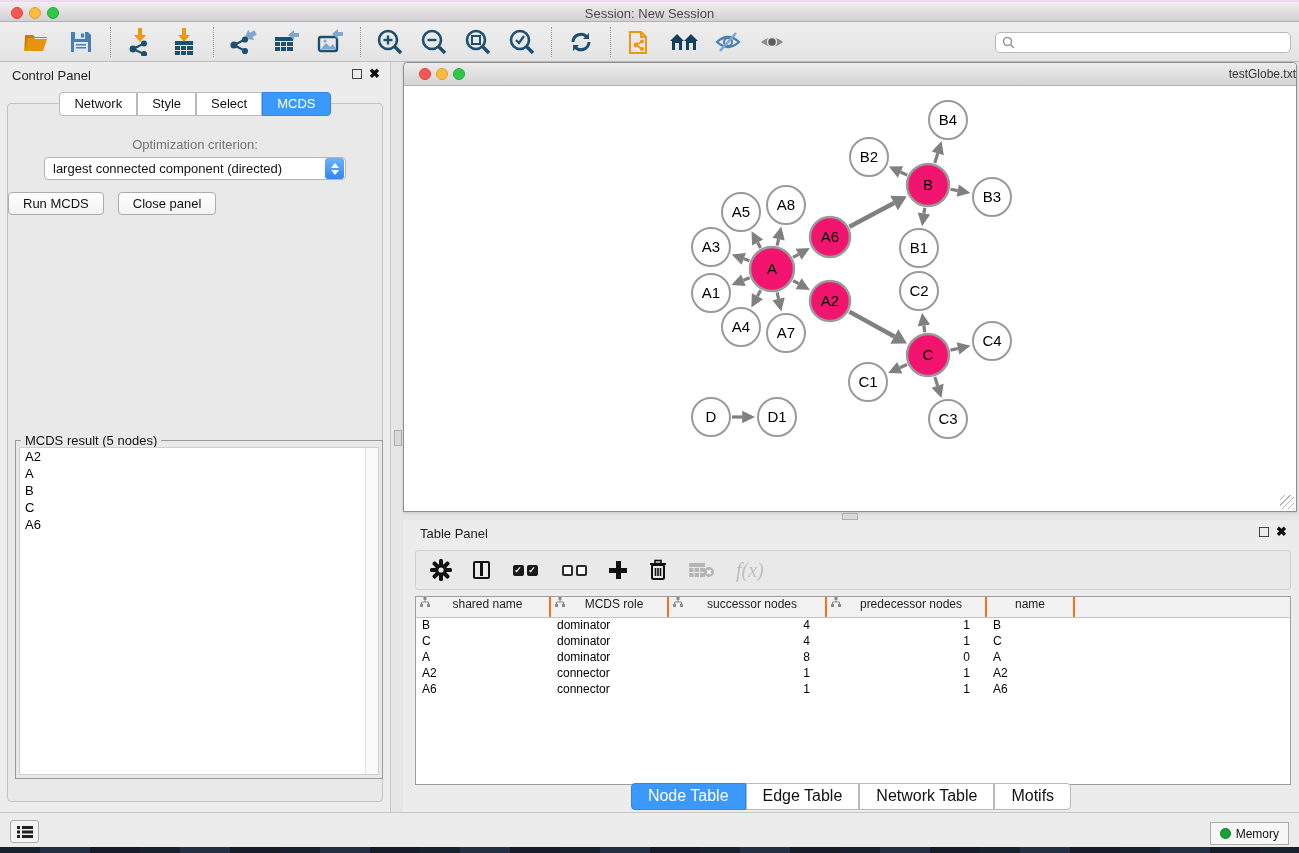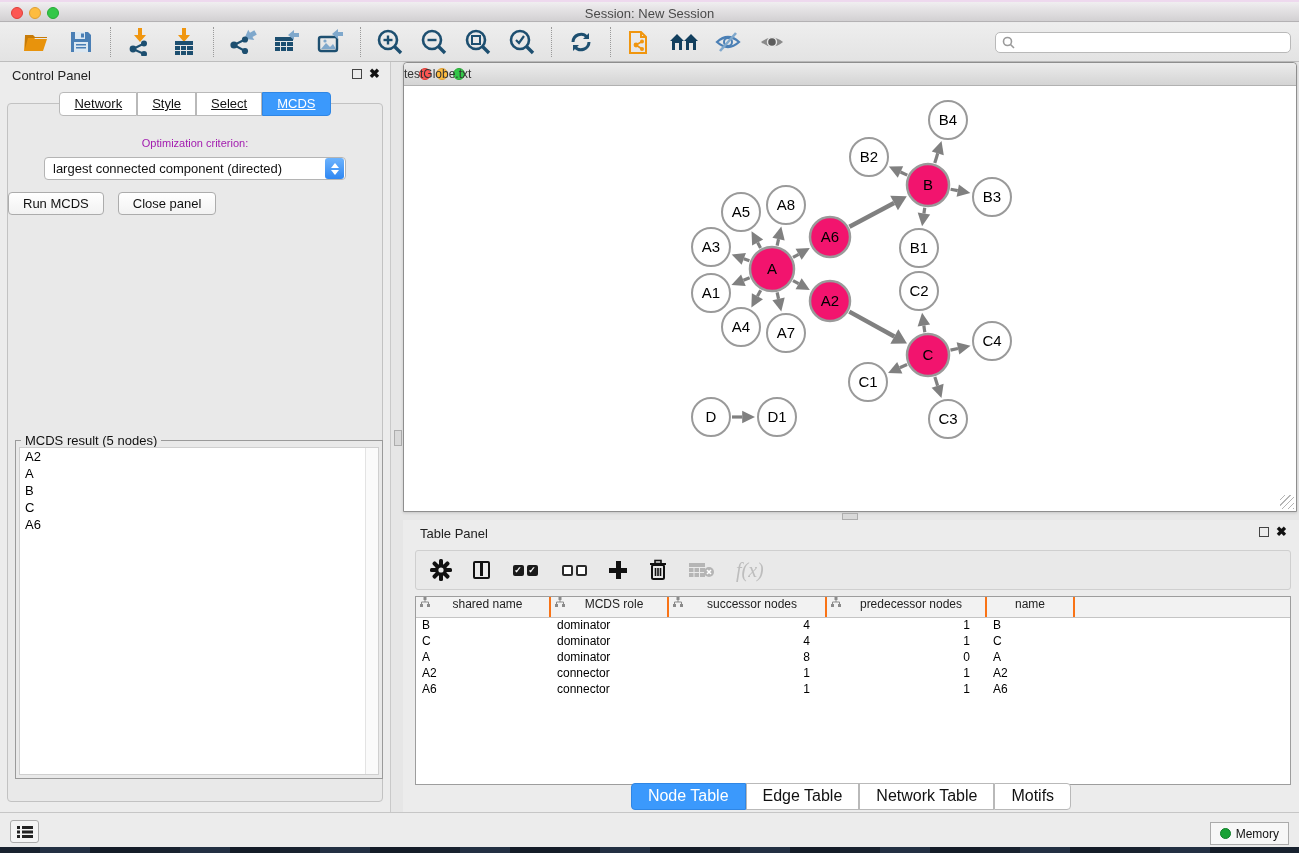--- a/index.html
+++ b/index.html
@@ -37,28 +37,28 @@
   .control-panel { position:absolute; left:0; top:0; width:391px; height:750px;
     background:#ececec; border-right:1px solid #c9c9c9; }
   .panel-titlerow { position:absolute; left:0; top:0; right:0; height:26px;padding-left:22px; }
   .panel-title { position:absolute; left:12px; top:6px; font-size:13px; color:#222; }
   .float-ico { position:absolute; top:7px; width:10px; height:10px; border:1.5px solid #444; }
   .close-ico { position:absolute; top:4px; font-size:13px; font-weight:bold; color:#111; }
   .cp-float { right:28px; } .cp-close { right:10px; }
 
   .cp-tabs { position:absolute; left:0; right:0; top:30px; display:flex; justify-content:center; gap:0; z-index:2; }
   .cp-tab { font-size:13px; padding:3px 14px 4px; background:#ffffff; border:1px solid #b9b9b9;
-    color:#111;text-decoration:underline; }
+    color:#111; }
   .cp-tab:first-child { border-radius:4px 0 0 4px; }
   .cp-tab:last-child { border-radius:0 4px 4px 0; }
   .cp-tab.active { background:#3b99fc; color:#ffffff; border-color:#2f86e4; }
 
   .cp-content { position:absolute; left:7px; right:7px; top:41px; bottom:10px;
     background:#e9e9e9; border:1px solid #c2c2c2; border-radius:4px; }
-  .opt-label { position:absolute; left:0; right:0; top:33px; text-align:center; font-size:11px; color:#a21caf; }
+  .opt-label { position:absolute; left:0; right:0; top:33px; text-align:center; font-size:13px; color:#737373; }
   .dropdown { position:absolute; left:36px; right:36px; top:53px; height:23px; background:#ffffff;
     border:1px solid #b4b4b4; border-radius:4px; display:flex; align-items:center; }
   .dropdown .dd-text { flex:1; font-size:13px; padding-left:8px; color:#111;
     white-space:nowrap; overflow:hidden; }
   .dd-stepper { width:19px; height:21px; margin-right:1px; border-radius:3px;
     background:linear-gradient(#6db3fd,#2f87f2); display:flex; flex-direction:column;
     align-items:center; justify-content:center; gap:2px; }
   .dd-up { width:0; height:0; border-left:4px solid transparent; border-right:4px solid transparent;
     border-bottom:5px solid #fff; }
   .dd-down { width:0; height:0; border-left:4px solid transparent; border-right:4px solid transparent;
@@ -79,21 +79,21 @@
 
   
   .net-window { position:absolute; left:403px; top:0px; width:894px; height:450px;
     background:#ffffff; border:1px solid #8e8e8e; border-radius:4px 4px 0 0;
     box-shadow:0 1px 3px rgba(0,0,0,0.15); }
   .net-titlebar { position:absolute; left:0; top:0; right:0; height:23px;
     background:linear-gradient(#ececec,#d4d4d4); border-bottom:1px solid #b1b1b1;
     border-radius:4px 4px 0 0; }
   .net-titlebar .traffic { top:5px; }
   .nt-red { left:15px; } .nt-yellow { left:32px; } .nt-green { left:49px; }
-  .net-title { position:absolute; left:0; right:0; top:4px; text-align:left; font-size:12px; color:#333; }
+  .net-title { position:absolute; left:0; right:0; top:4px; text-align:right; font-size:12px; color:#333; }
   .net-canvas { position:absolute; left:0; top:23px; right:0; bottom:0; background:#fff; overflow:hidden; }
   .resize-grip { position:absolute; right:2px; bottom:2px; width:14px; height:14px;
     background:repeating-linear-gradient(135deg, transparent 0 3px, #b5b5b5 3px 4px); }
 
   
   .vgrip { position:absolute; left:394px; top:368px; width:8px; height:16px; background:#d9d9d9;
     border:1px solid #adadad; }
   .hgrip { position:absolute; left:842px; top:451px; width:16px; height:7px; background:#d9d9d9;
     border:1px solid #adadad; }
 

